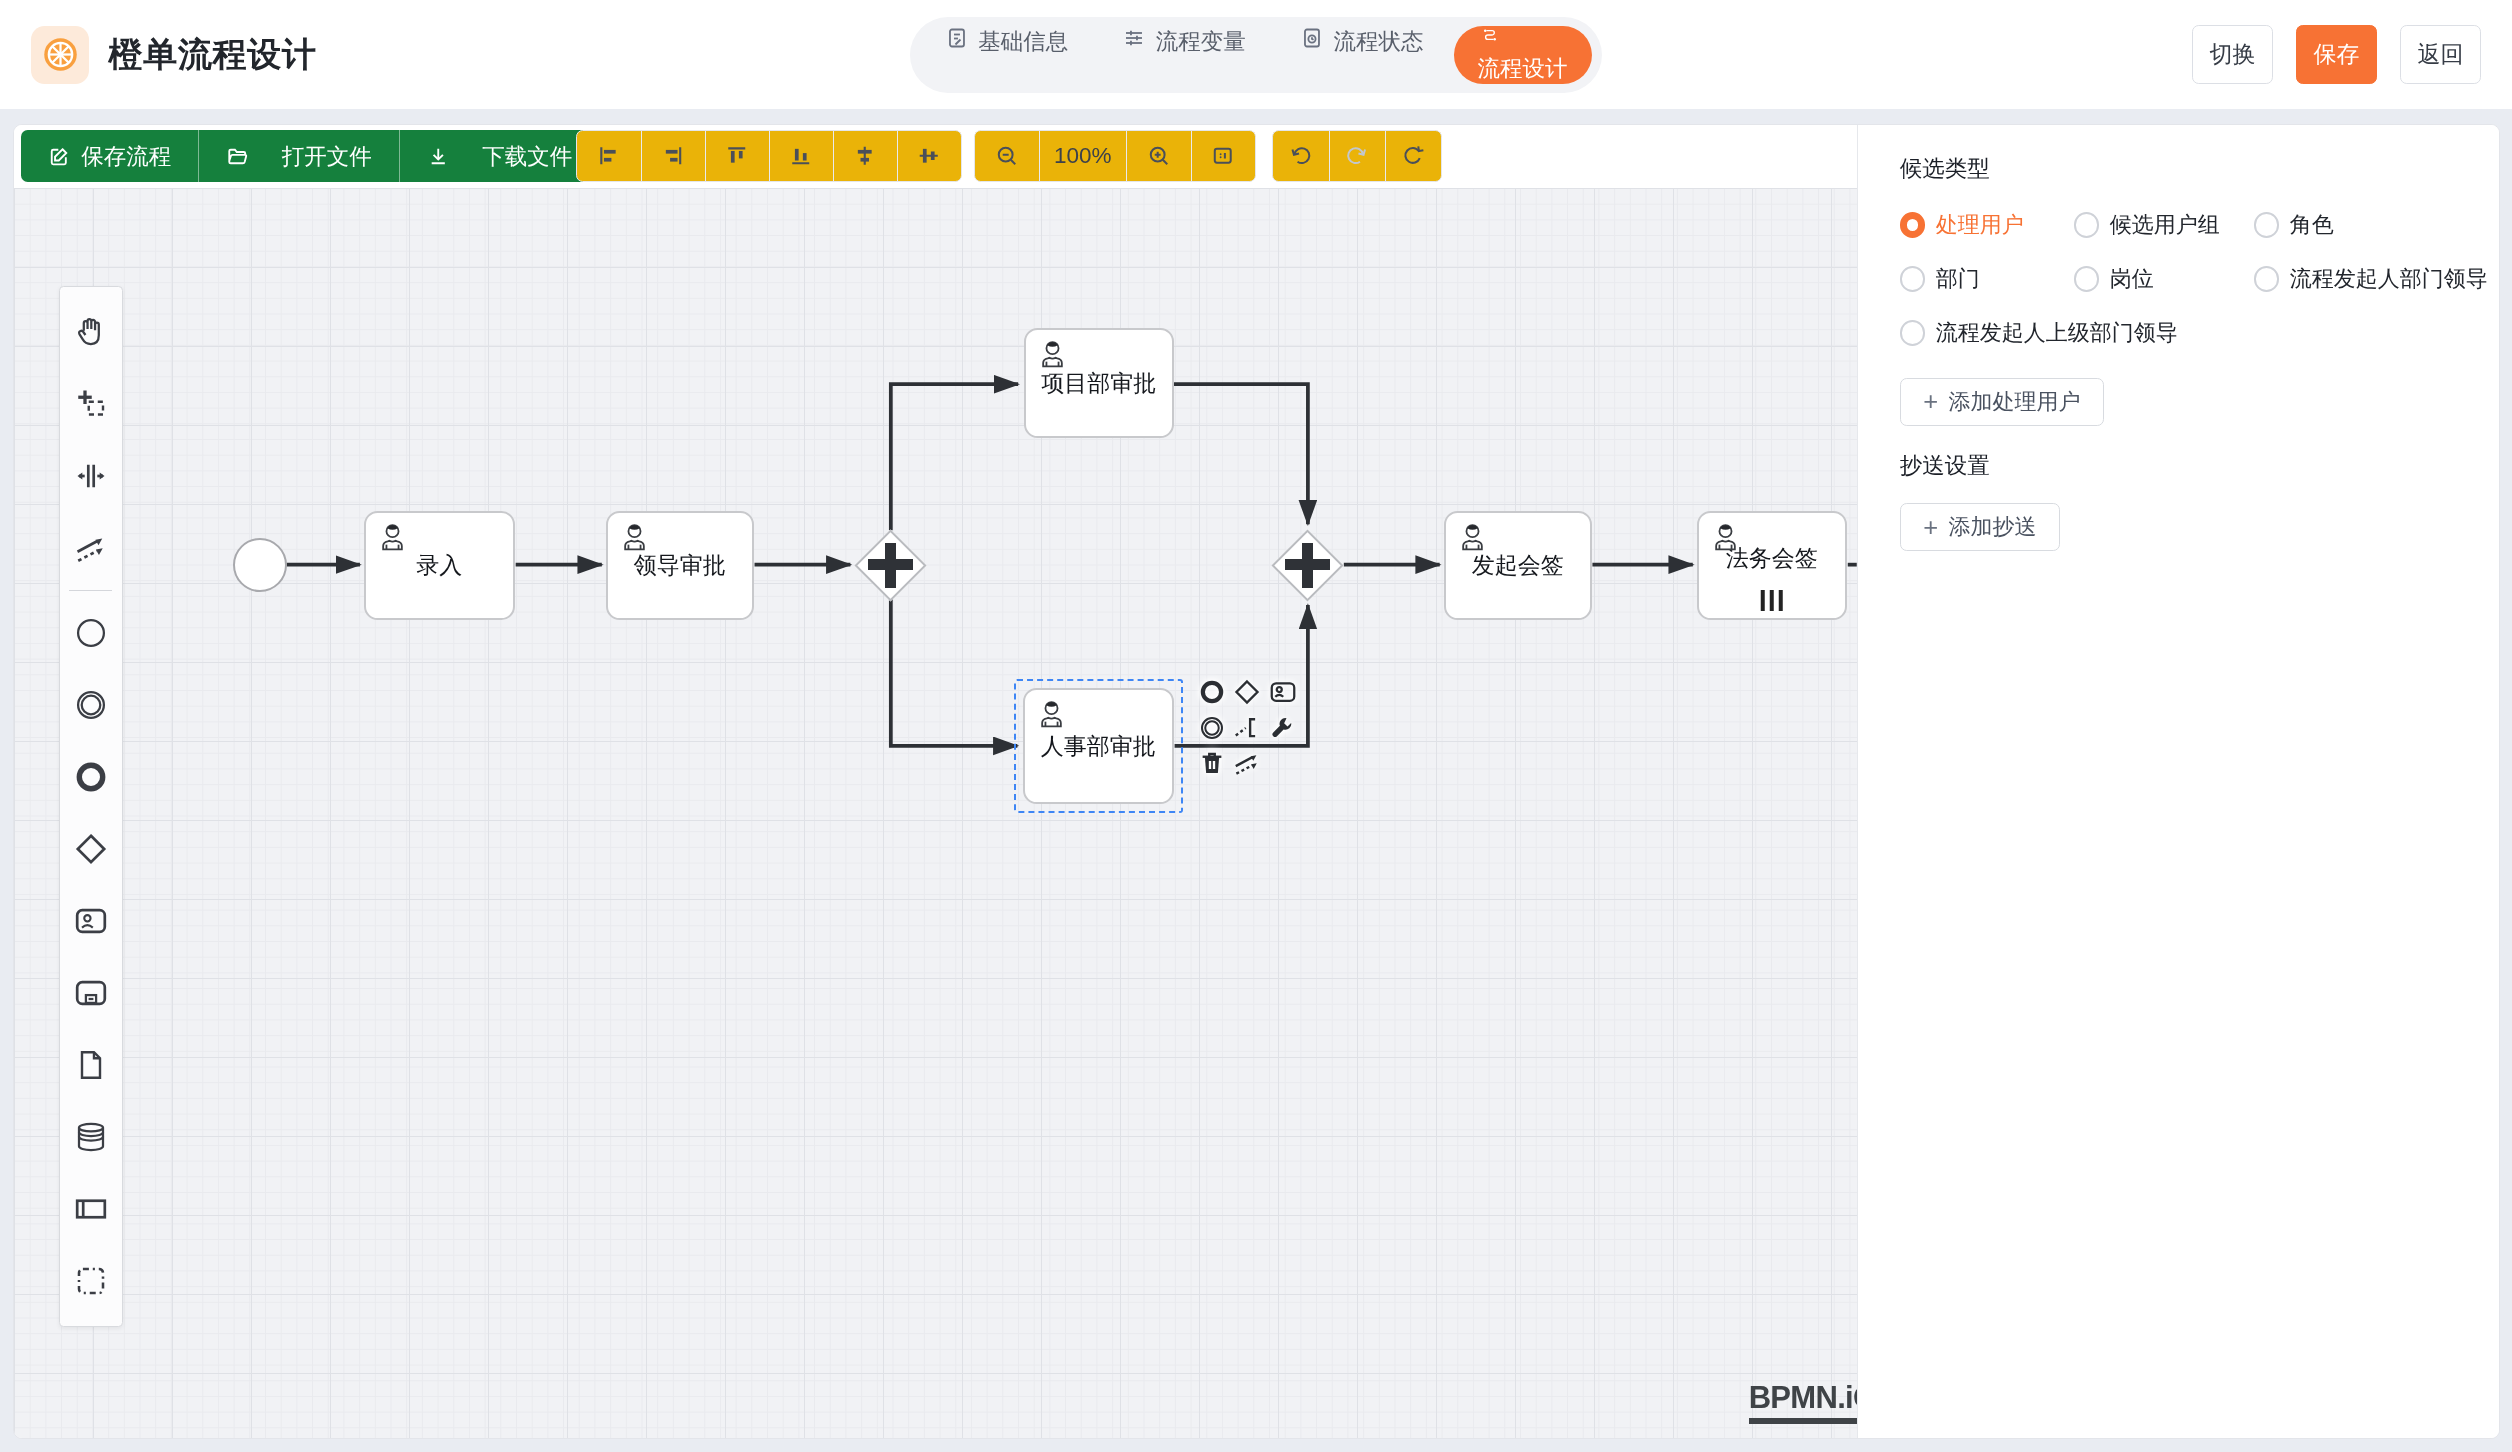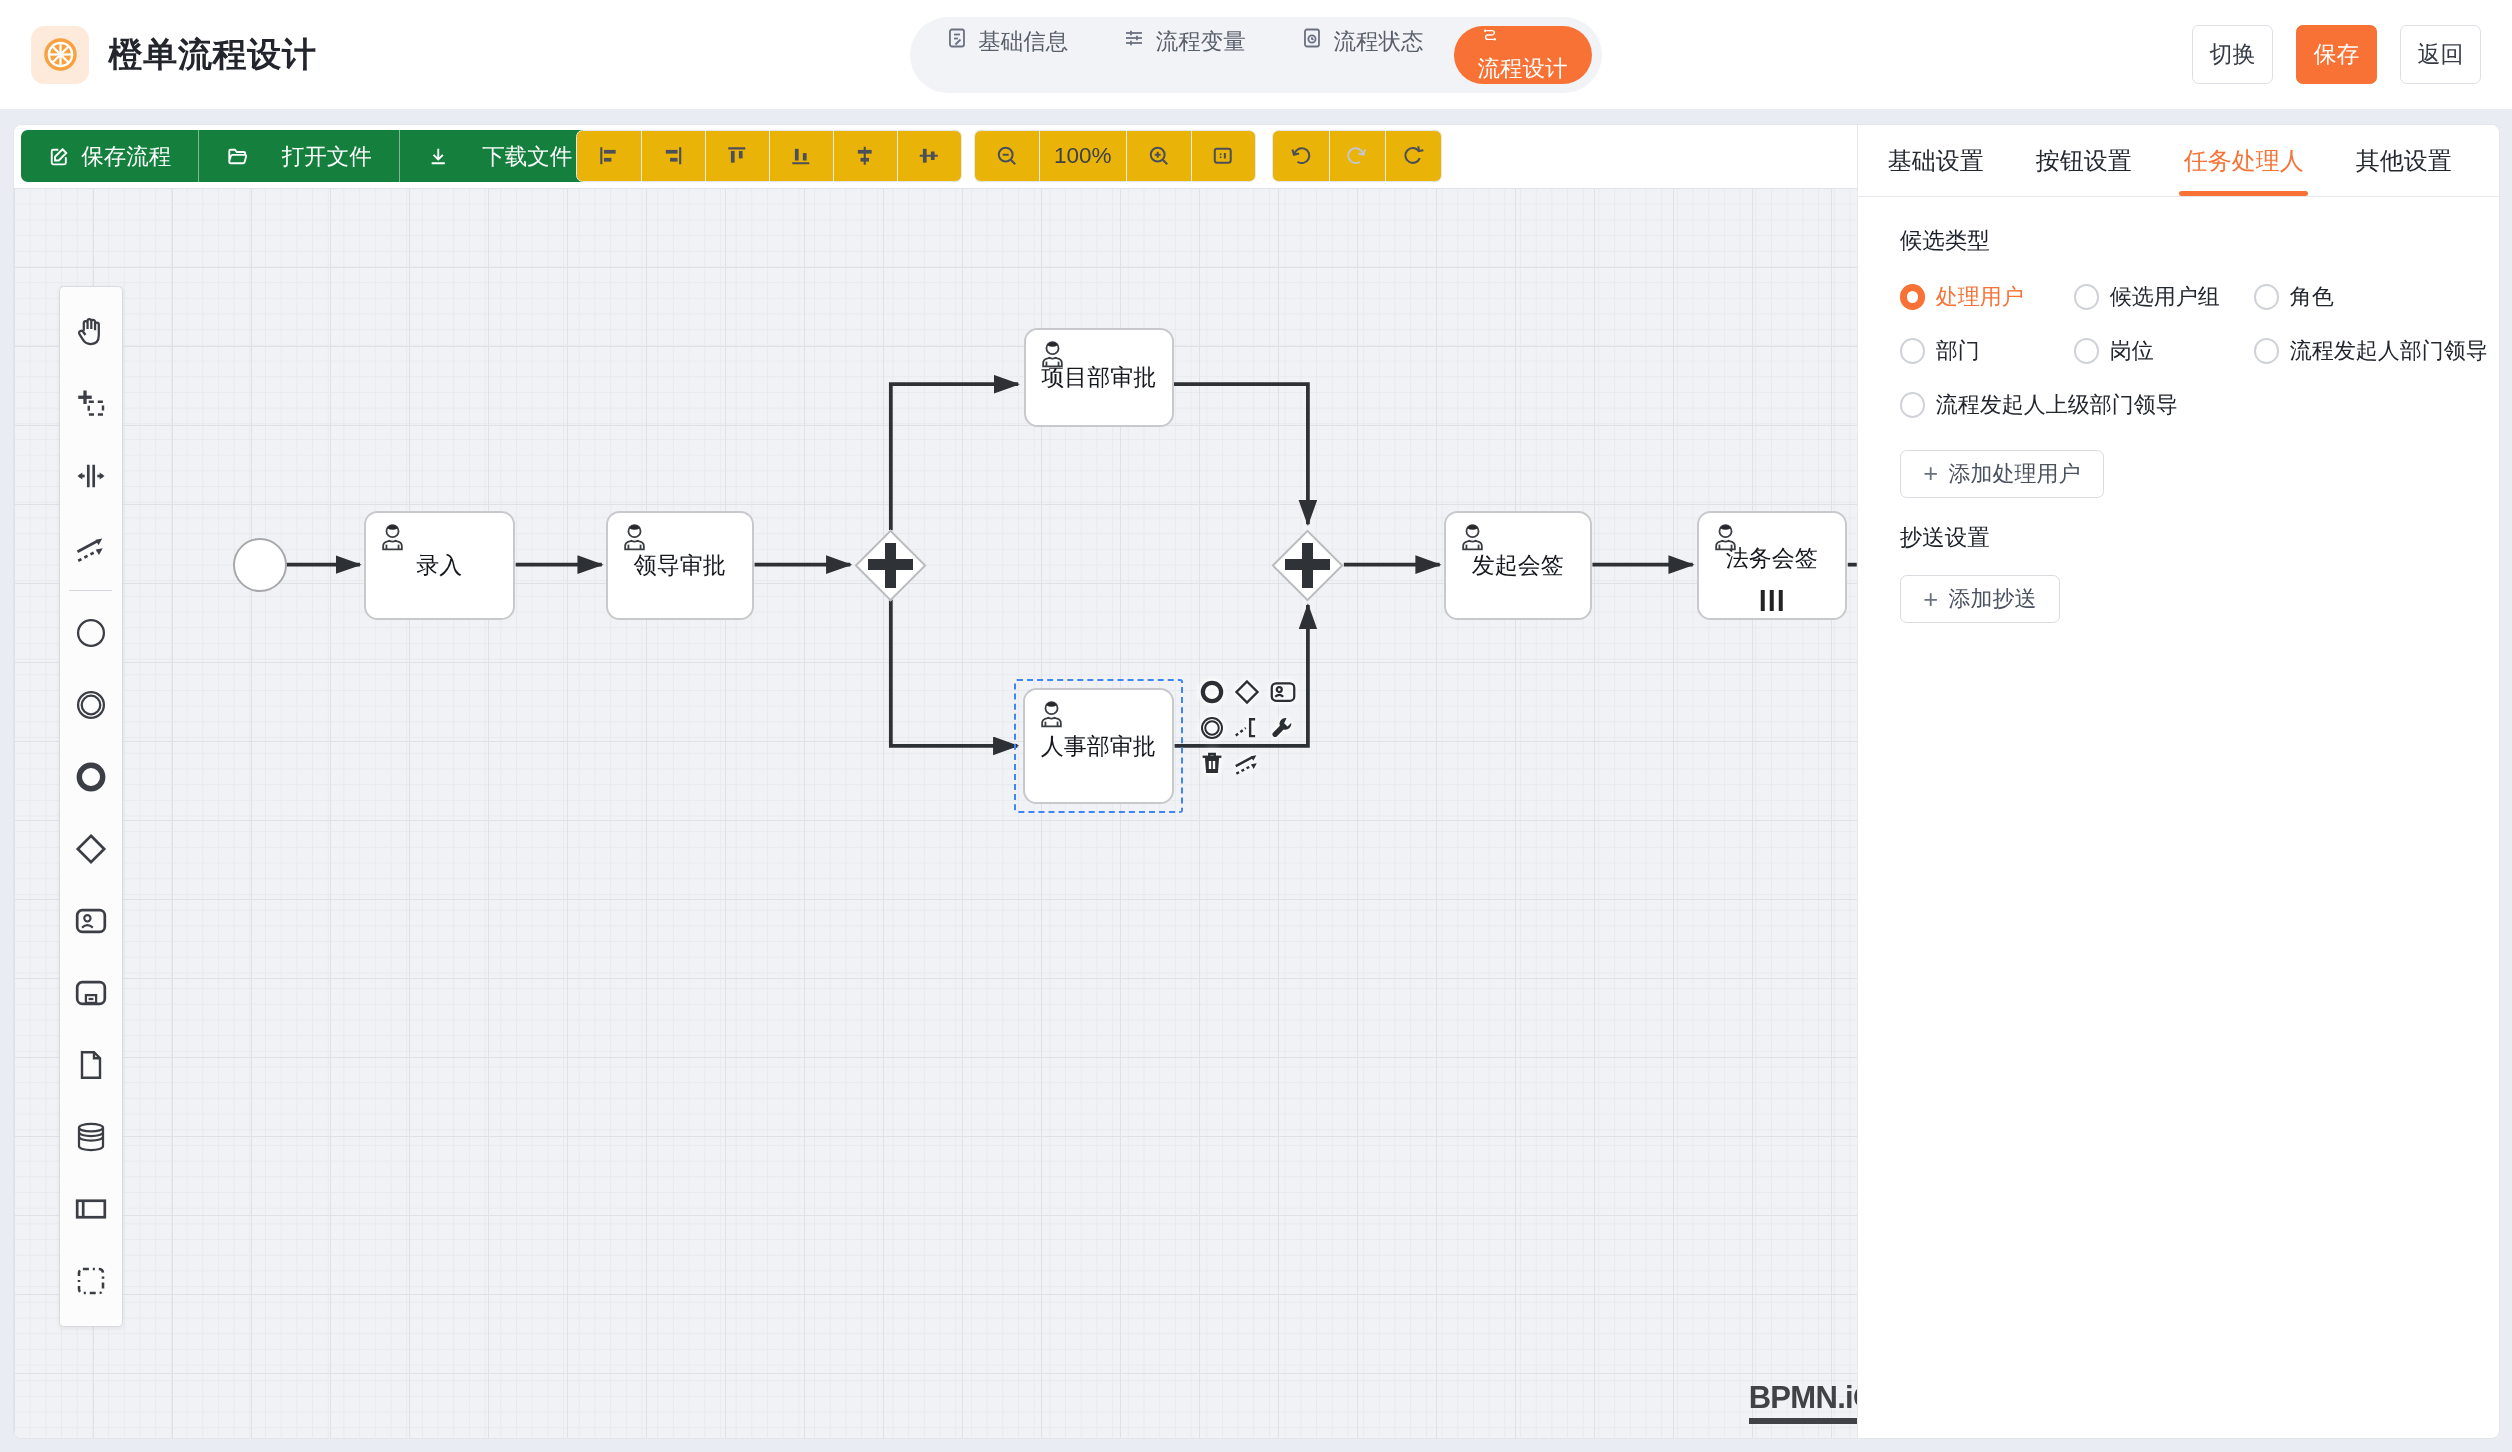--- a/index.html
+++ b/index.html
@@ -342,21 +342,21 @@
           </svg>
           <span class="label">录入</span>
         </div>
 
         <div class="gateway" style="left:841px; top:341px;">
           <div class="diamond"></div>
           <div class="plus-h"></div>
           <div class="plus-v"></div>
         </div>
 
-        <div class="task" style="left:1010px; top:140px; width:150px; height:99px;">
+        <div class="task" style="left:1010px; top:140px; width:150px; height:110px;">
           <svg class="person" viewBox="0 0 24 24" fill="none" stroke="#3a3d42" stroke-width="1.3">
             <circle cx="12" cy="7.4" r="4.4" fill="#fff"></circle>
             <path d="M8.2 5.2 a4.4 4.4 0 0 1 7.6 0 q-3.8 2.3 -7.6 0 Z" fill="#26282c" stroke="none"></path>
             <path d="M5.2 20.6 v-2.4 q0 -2.7 3.3 -3.4 l1.3 -.4 q2.2 1.3 4.4 0 l1.3 .4 q3.3 .7 3.3 3.4 v2.4 Z" fill="#fff"></path>
             <line x1="7.6" y1="17.2" x2="7.6" y2="20.4"></line>
               <line x1="16.4" y1="17.2" x2="16.4" y2="20.4"></line>
           </svg>
           <span class="label">项目部审批</span>
         </div>
 
@@ -552,26 +552,20 @@
           </div>
         <div class="pal-item">
             <svg viewBox="0 0 24 24" fill="none" stroke-width="1.7">
               <rect x="4" y="4" width="16" height="16" rx="2.6" stroke-dasharray="4 2.6 1.4 2.6"></rect>
             </svg>
           </div>
       </div>
     </div>
 
     <aside class="panel">
-      <div class="panel-tabs">
-        <div class="ptab">基础设置</div>
-        <div class="ptab">按钮设置</div>
-        <div class="ptab active">任务处理人</div>
-        <div class="ptab">其他设置</div>
-      </div>
 
       <div class="panel-body">
         <div class="section-title">候选类型</div>
 
         <div class="radio-grid">
           <div class="radio checked">
             <span class="dot"></span>
             <span class="rlabel">处理用户</span>
           </div>
           <div class="radio">

